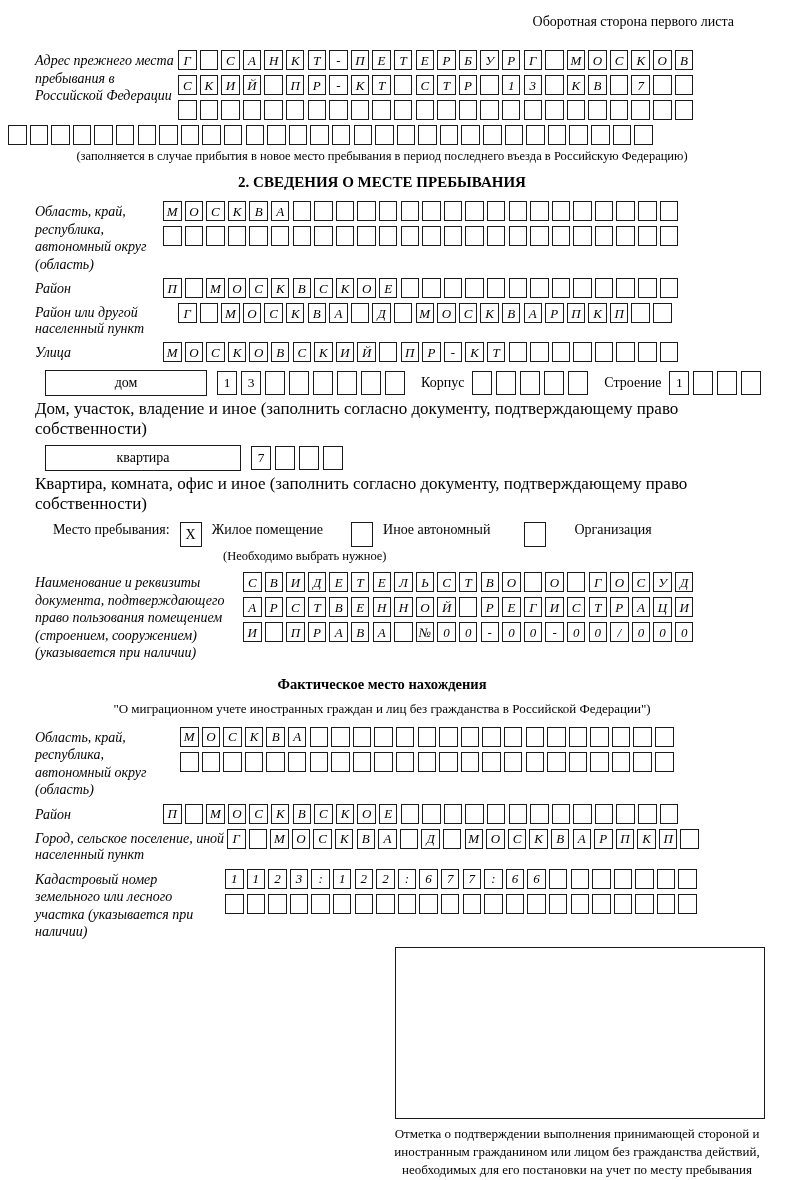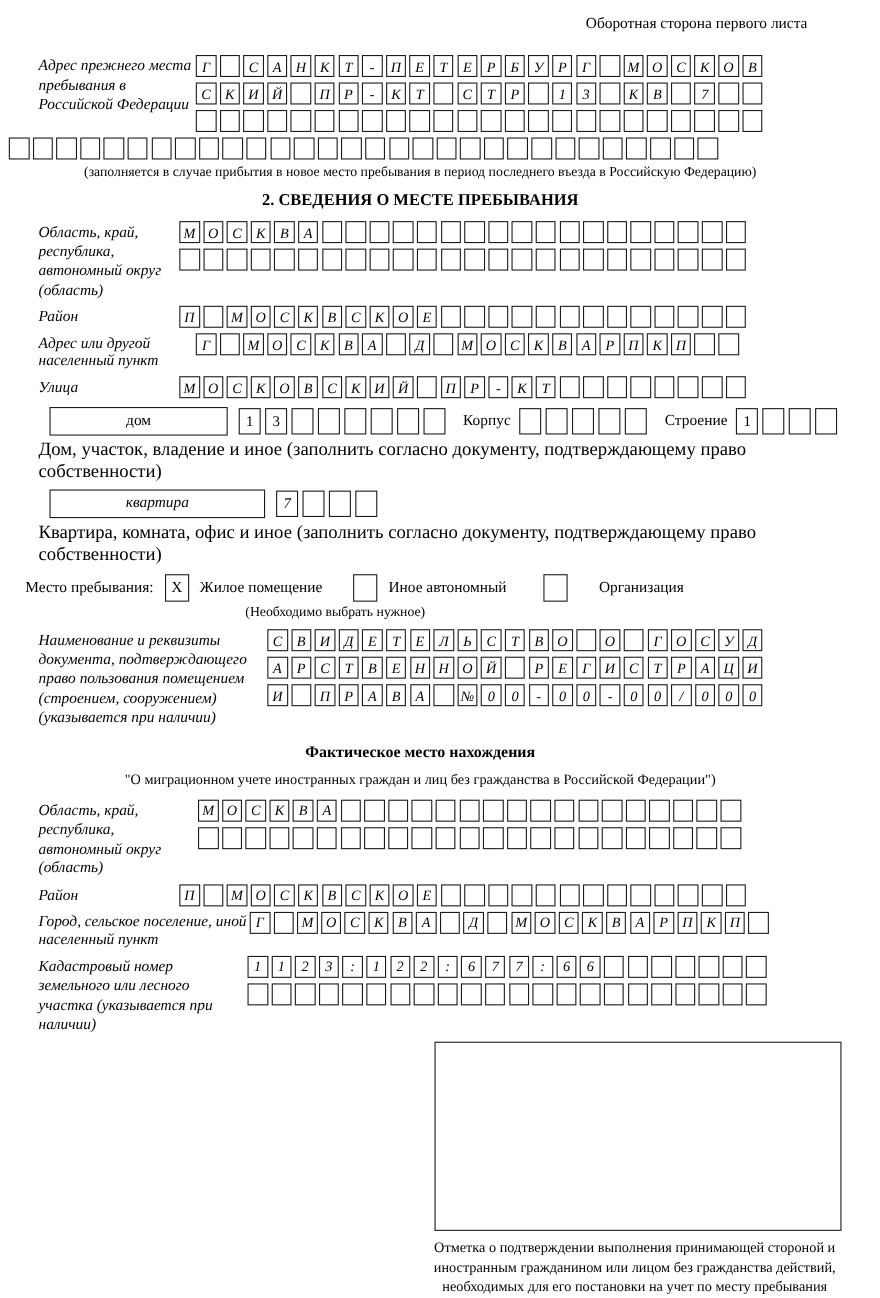--- a/index.html
+++ b/index.html
@@ -41,32 +41,32 @@
   .house-row { display:flex; align-items:center; margin:8px 0 3px 37px; }
   .big-box-label {
     height:26px; border:1.6px solid #1b1b1b; flex:none;
     display:flex; align-items:center; justify-content:center; font-size:14px;
   }
   .dom-box { width:162px; margin-right:10px; }
   .kv-box  { width:196px; margin-right:10px; }
   .house-row .row-cells .cell { width:20px; height:24px; margin-right:4px; font-size:13.5px; }
   .inline-lbl { font-size:14px; flex:none; margin:0 8px 0 12px; }
 
-  .stay-row { display:flex; align-items:center; margin:8px 0 2px 15px; font-size:14px; }
+  .stay-row { display:flex; margin:8px 0 2px 45px; font-size:14px; }
   .chk {
     width:22px; height:25px; border:1.6px solid #1b1b1b; flex:none;
     display:flex; align-items:center; justify-content:center; font-size:14px;
     margin:0 10px 0 10px;
   }
   .stay-note { font-size:12.5px; margin:0 0 8px 215px; }
 
   .mark-box { width:370px; height:172px; border:1.7px solid #1b1b1b; margin:6px 0 6px 387px; }
   .mark-caption { width:406px; margin-left:366px; text-align:center; font-size:13px; line-height:18px; }
 
-  .mt2 { margin-top:2px;font-style:italic; } .mt6 { margin-top:6px; }
+  .mt2 { margin-top:2px; } .mt6 { margin-top:6px; }
 </style>
 </head>
 <body>
 
 <div class="page">
 
   <div class="header-note">Оборотная сторона первого листа</div>
 
   <div class="field">
     <div class="f-label lbl-prev">Адрес прежнего места пребывания в Российской Федерации</div>
@@ -269,21 +269,21 @@
         <div class="cell"></div>
         <div class="cell"></div>
         <div class="cell"></div>
         <div class="cell"></div>
         <div class="cell"></div>
         <div class="cell"></div>
       </div>
   </div>
 
   <div class="field">
-    <div class="f-label lbl-city-a">Адрес или другой населенный пункт</div>
+    <div class="f-label lbl-city-a">Район или другой населенный пункт</div>
     <div class="row-cells">
         <div class="cell">Г</div>
         <div class="cell"></div>
         <div class="cell">М</div>
         <div class="cell">О</div>
         <div class="cell">С</div>
         <div class="cell">К</div>
         <div class="cell">В</div>
         <div class="cell">А</div>
         <div class="cell"></div>

